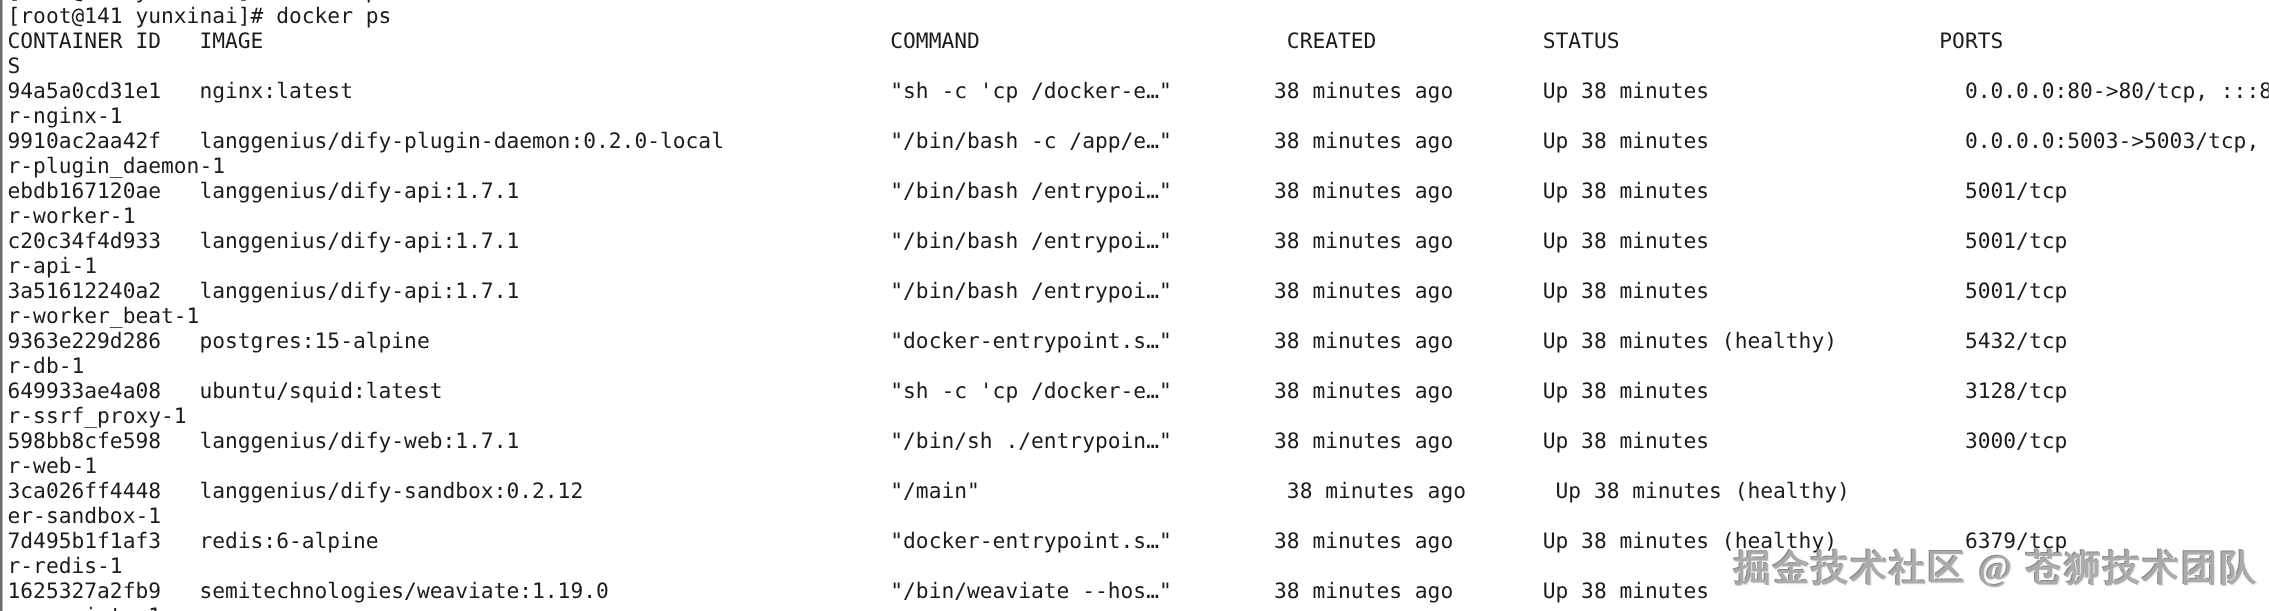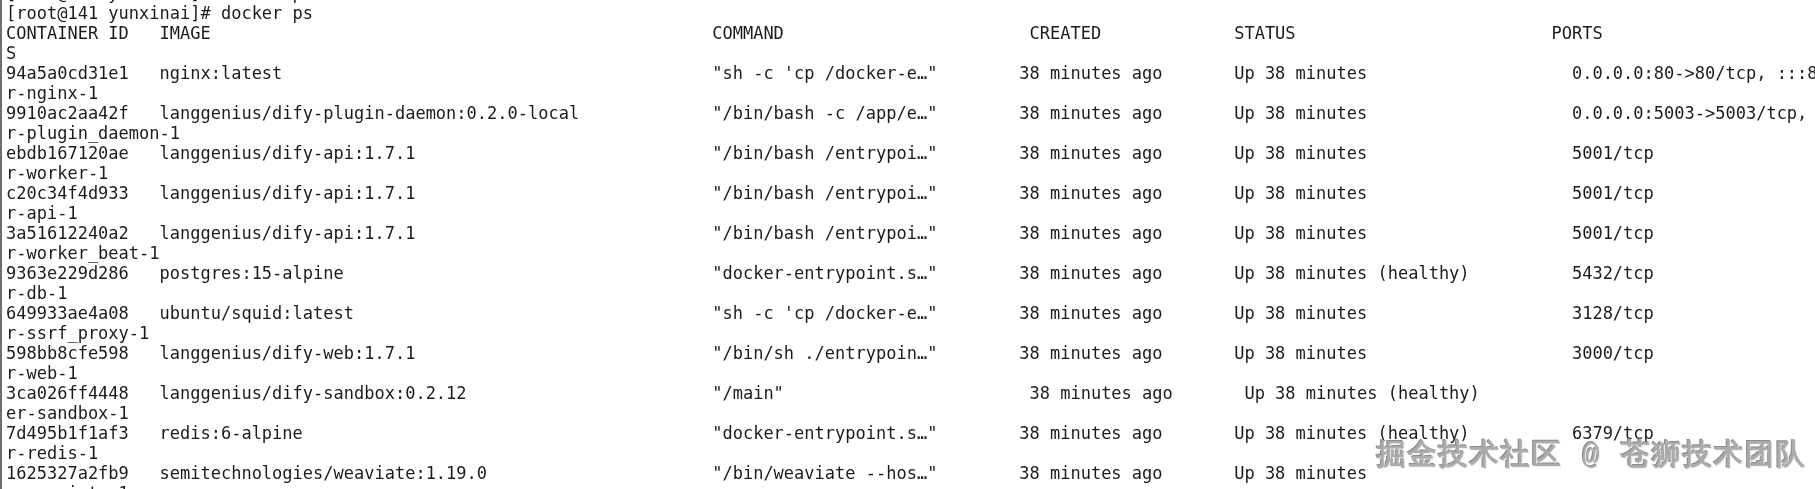--- a/index.html
+++ b/index.html
@@ -6,21 +6,21 @@
   body{width:1815px;height:489px;overflow:hidden;position:relative;
        font-family:"DejaVu Sans Mono",monospace;}
   .terminal{position:absolute;left:0;top:0;width:1815px;height:489px;
             background:#ffffff;overflow:hidden;
             border-left:2px solid #6e6e6e;box-sizing:border-box;}
   .screen{position:absolute;left:4px;top:-17px;width:1811px;
           font-size:17px;line-height:20px;color:#1b1b1b;
           font-family:"DejaVu Sans Mono",monospace;}
   .line{height:20px;white-space:pre;overflow:hidden;}
   .watermark{position:absolute;top:435px;right:8px;
-             font-family:Liberation Mono, monospace;
+             font-family:Liberation Serif, serif;
              font-size:29px;font-weight:bold;letter-spacing:2px;
              color:#ababab;
              text-shadow:1px 1px 0 #efefef,-1px -1px 0 #8c8c8c;
              user-select:none;}
 </style>
 </head>
 <body>
 
 <div class="terminal">
   <div class="screen" id="screen">

